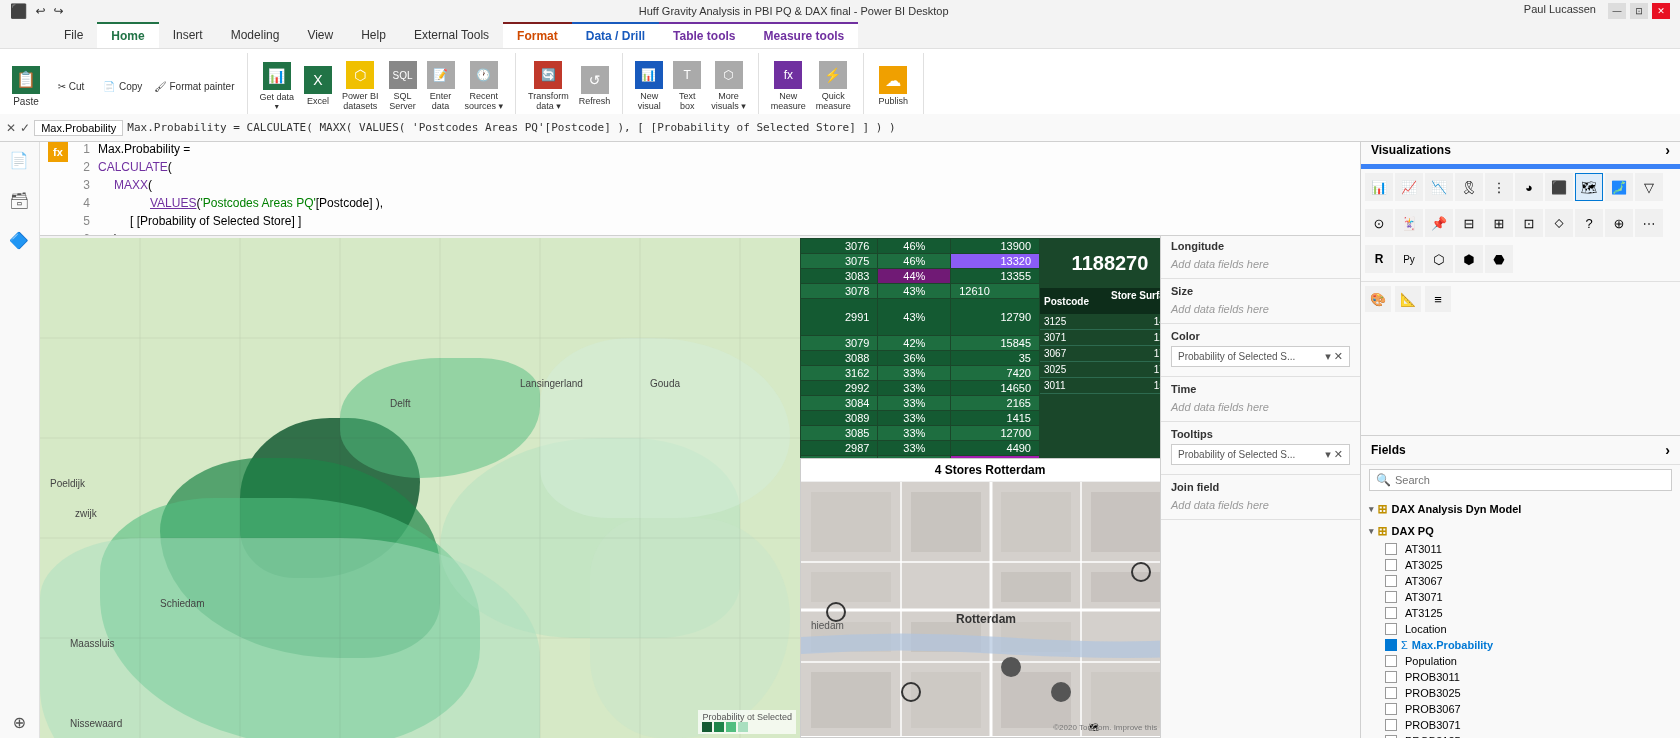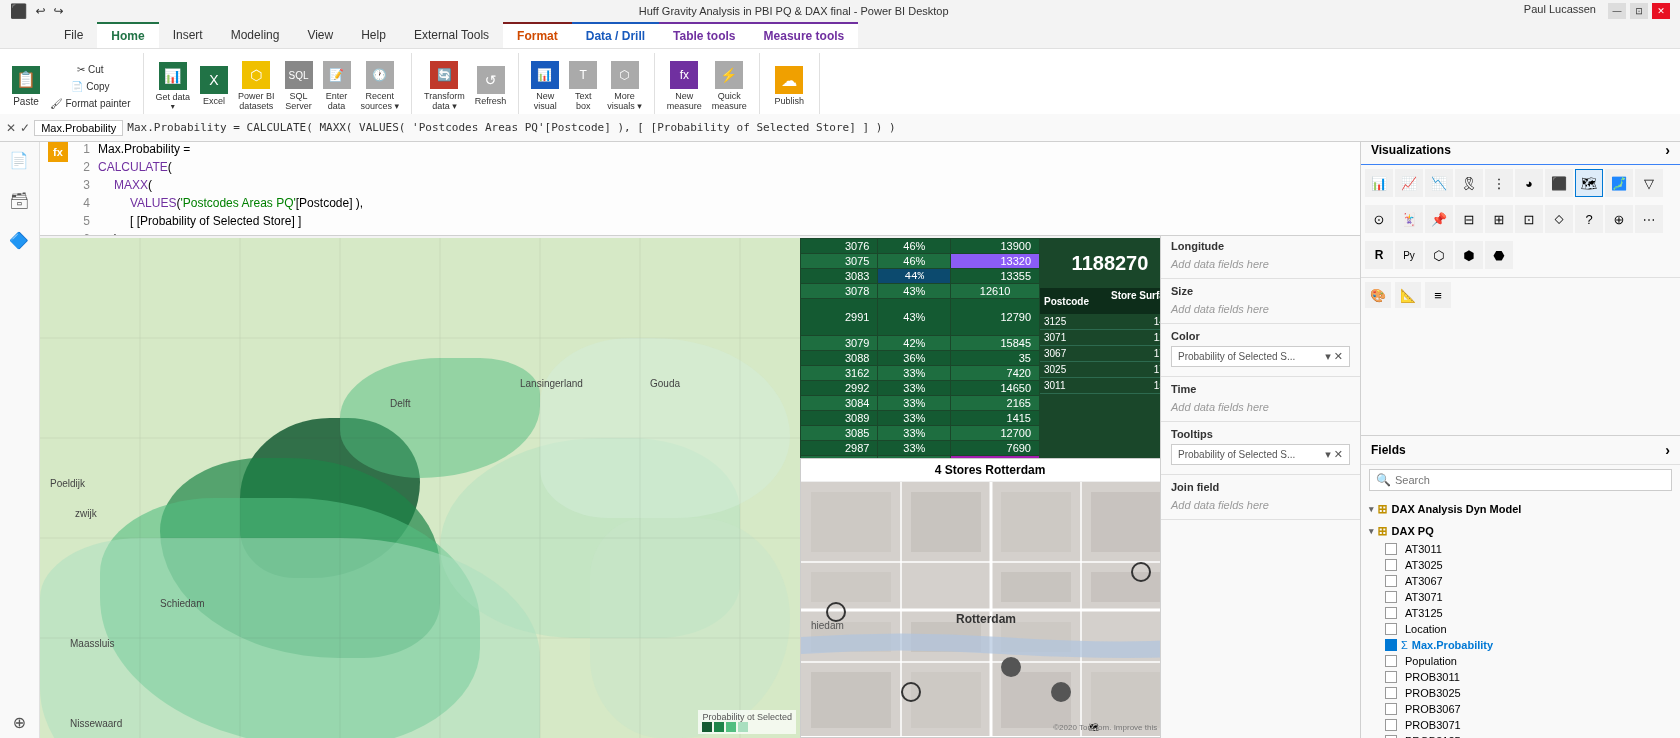--- a/index.html
+++ b/index.html
@@ -234,21 +234,21 @@
       border-bottom: 1px solid #d0d0d0;
       overflow: hidden;
     }
     .viz-panel-header {
       display: flex;
       align-items: center;
       justify-content: space-between;
       padding: 6px 10px;
       font-size: 12px;
       font-weight: 600;
-      border-bottom: 1px solid #3b82f6;
+      border-bottom: 5px solid #3b82f6;
     }
     .viz-icons-row {
       display: flex;
       flex-wrap: wrap;
       padding: 4px;
       gap: 2px;
     }
     .viz-icon-btn {
       width: 28px;
       height: 28px;
@@ -412,21 +412,21 @@
     <button class="ribbon-tab" style="color:#7030a0;border-top:2px solid #7030a0;background:white;font-weight:600;">Measure tools</button>
   </div>
   <div class="ribbon-content">
 
     <div class="ribbon-group">
       <div class="ribbon-group-buttons">
         <button class="ribbon-btn">
           <span class="ribbon-icon" style="background:#217346;color:white;font-size:16px;">📋</span>
           Paste
         </button>
-        <div style="display:flex;flex-direction:column;gap:2px;">
+        <div style="display:flex;gap:2px;">
           <button class="ribbon-btn" style="font-size:10px;min-width:50px;">✂ Cut</button>
           <button class="ribbon-btn" style="font-size:10px;min-width:50px;">📄 Copy</button>
           <button class="ribbon-btn" style="font-size:10px;min-width:80px;">🖌 Format painter</button>
         </div>
       </div>
       <div class="ribbon-group-label">Clipboard</div>
     </div>
 
     <div class="ribbon-group" style="min-width:200px;">
       <div class="ribbon-group-buttons">
@@ -552,21 +552,21 @@
       </div>
     <div class="formula-line">
         <span class="kw-func">CALCULATE</span>
         <span class="kw-normal">(</span>
       </div>
     <div class="formula-line">
         <span style="margin-left:16px;" class="kw-func">MAXX</span>
         <span class="kw-normal">(</span>
       </div>
     <div class="formula-line">
-        <span style="margin-left:32px;" class="kw-func">VALUES</span>
+        <span style="margin-left:52px;text-decoration:underline;" class="kw-func">VALUES</span>
         <span class="kw-normal">( </span>
         <span class="kw-string">'Postcodes Areas PQ'</span>
         <span class="kw-normal">[Postcode] ),</span>
       </div>
     <div class="formula-line">
         <span style="margin-left:32px;" class="kw-normal"> [ [Probability of Selected Store] ]</span>
       </div>
     <div class="formula-line">
         <span style="margin-left:16px;" class="kw-normal">)</span>
       </div>
@@ -630,27 +630,27 @@
             <td style="padding: 1px 8px; text-align: center; border: 1px solid rgb(26, 71, 42); background: rgb(20, 90, 50); color: white;">46%</td>
             <td style="padding: 1px 8px; text-align: right; border: 1px solid rgb(26, 71, 42); background: rgb(20, 90, 50); color: white;">13900</td>
           </tr>
           <tr>
             <td style="padding: 1px 8px; text-align: right; border: 1px solid rgb(26, 71, 42); background: rgb(30, 110, 64); color: white;">3075</td>
             <td style="padding: 1px 8px; text-align: center; border: 1px solid rgb(26, 71, 42); background: rgb(30, 110, 64); color: white;">46%</td>
             <td style="padding: 1px 8px; text-align: right; border: 1px solid rgb(26, 71, 42); background: #8b5cf6; color: white;">13320</td>
           </tr>
           <tr>
             <td style="padding: 1px 8px; text-align: right; border: 1px solid rgb(26, 71, 42); background: rgb(20, 90, 50); color: white;">3083</td>
-            <td style="padding: 1px 8px; text-align: center; border: 1px solid rgb(26, 71, 42); background: #0c4a6e; color: white; font-family: Liberation Mono, monospace;">44%</td>
+            <td style="padding: 1px 8px; text-align: center; border: 1px solid rgb(26, 71, 42); background: #701a75; color: white;">44%</td>
             <td style="padding: 1px 8px; text-align: right; border: 1px solid rgb(26, 71, 42); background: rgb(20, 90, 50); color: white;">13355</td>
           </tr>
           <tr>
             <td style="padding: 1px 8px; text-align: right; border: 1px solid rgb(26, 71, 42); background: rgb(30, 110, 64); color: white;">3078</td>
             <td style="padding: 1px 8px; text-align: center; border: 1px solid rgb(26, 71, 42); background: rgb(30, 110, 64); color: white;">43%</td>
-            <td style="padding: 1px 8px; text-align: center; border: 1px solid rgb(26, 71, 42); background: rgb(30, 110, 64); color: white;">12610</td>
+            <td style="padding: 1px 8px; text-align: left; border: 1px solid rgb(26, 71, 42); background: rgb(30, 110, 64); color: white;">12610</td>
           </tr>
           <tr>
             <td style="padding: 1px 8px; text-align: right; border: 1px solid rgb(26, 71, 42); background: rgb(20, 90, 50); color: white;">2991</td>
             <td style="padding: 1px 8px; text-align: center; border: 1px solid rgb(26, 71, 42); background: rgb(20, 90, 50); color: white;">43%</td>
             <td style="padding: 12px 8px; text-align: right; border: 1px solid rgb(26, 71, 42); background: rgb(20, 90, 50); color: white;">12790</td>
           </tr>
           <tr>
             <td style="padding: 1px 8px; text-align: right; border: 1px solid rgb(26, 71, 42); background: rgb(30, 110, 64); color: white;">3079</td>
             <td style="padding: 1px 8px; text-align: center; border: 1px solid rgb(26, 71, 42); background: rgb(30, 110, 64); color: white;">42%</td>
             <td style="padding: 1px 8px; text-align: right; border: 1px solid rgb(26, 71, 42); background: rgb(30, 110, 64); color: white;">15845</td>
@@ -681,21 +681,21 @@
             <td style="padding: 1px 8px; text-align: right; border: 1px solid rgb(26, 71, 42); background: rgb(20, 90, 50); color: white;">1415</td>
           </tr>
           <tr>
             <td style="padding: 1px 8px; text-align: right; border: 1px solid rgb(26, 71, 42); background: rgb(30, 110, 64); color: white;">3085</td>
             <td style="padding: 1px 8px; text-align: center; border: 1px solid rgb(26, 71, 42); background: rgb(30, 110, 64); color: white;">33%</td>
             <td style="padding: 1px 8px; text-align: right; border: 1px solid rgb(26, 71, 42); background: rgb(30, 110, 64); color: white;">12700</td>
           </tr>
           <tr>
             <td style="padding: 1px 8px; text-align: right; border: 1px solid rgb(26, 71, 42); background: rgb(20, 90, 50); color: white;">2987</td>
             <td style="padding: 1px 8px; text-align: center; border: 1px solid rgb(26, 71, 42); background: rgb(20, 90, 50); color: white;">33%</td>
-            <td style="padding: 1px 8px; text-align: right; border: 1px solid rgb(26, 71, 42); background: rgb(20, 90, 50); color: white;">7690</td>
+            <td style="padding: 1px 8px; text-align: right; border: 1px solid rgb(26, 71, 42); background: rgb(20, 90, 50); color: white;">4490</td>
           </tr>
           <tr>
             <td style="padding: 1px 8px; text-align: right; border: 1px solid rgb(26, 71, 42); background: rgb(30, 110, 64); color: white;">2993</td>
             <td style="padding: 1px 8px; text-align: center; border: 1px solid rgb(26, 71, 42); background: rgb(30, 110, 64); color: white;">32%</td>
             <td style="padding: 1px 8px; text-align: center; border: 1px solid rgb(26, 71, 42); background: #a21caf; color: white;">14250</td>
           </tr>
         </tbody>
     </table>
   </div>
 

